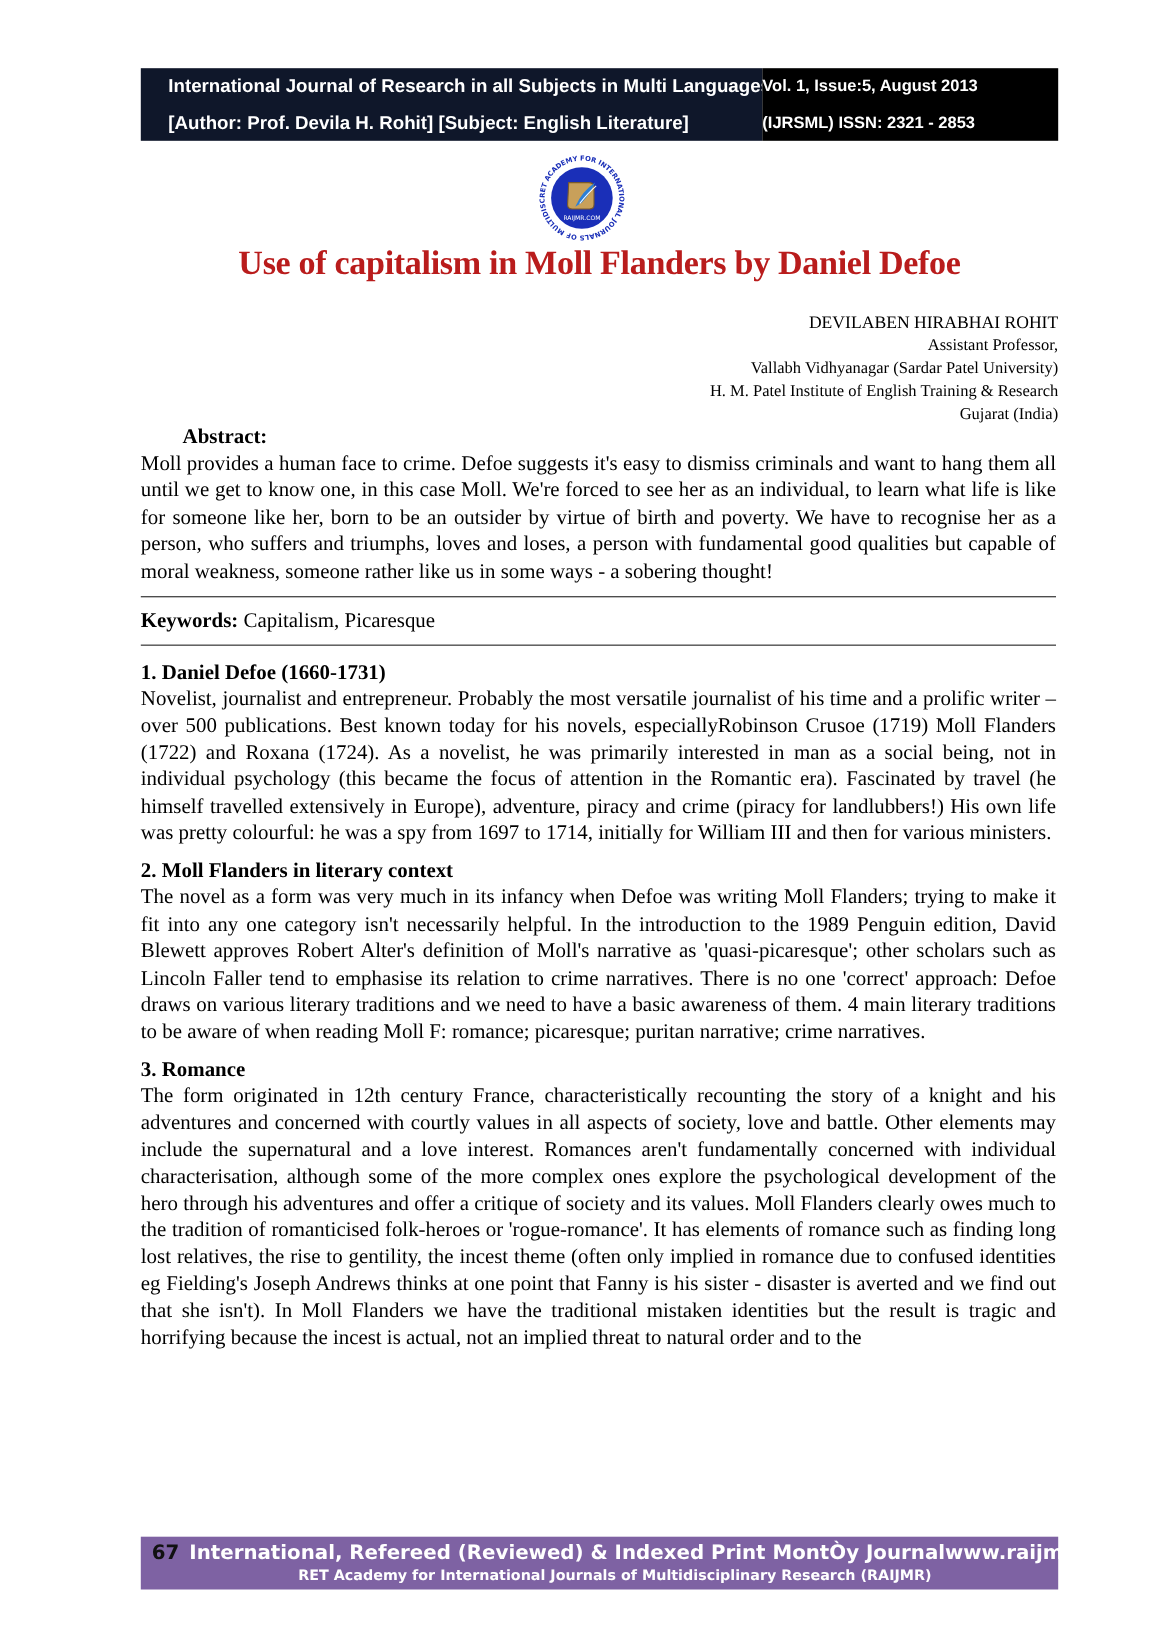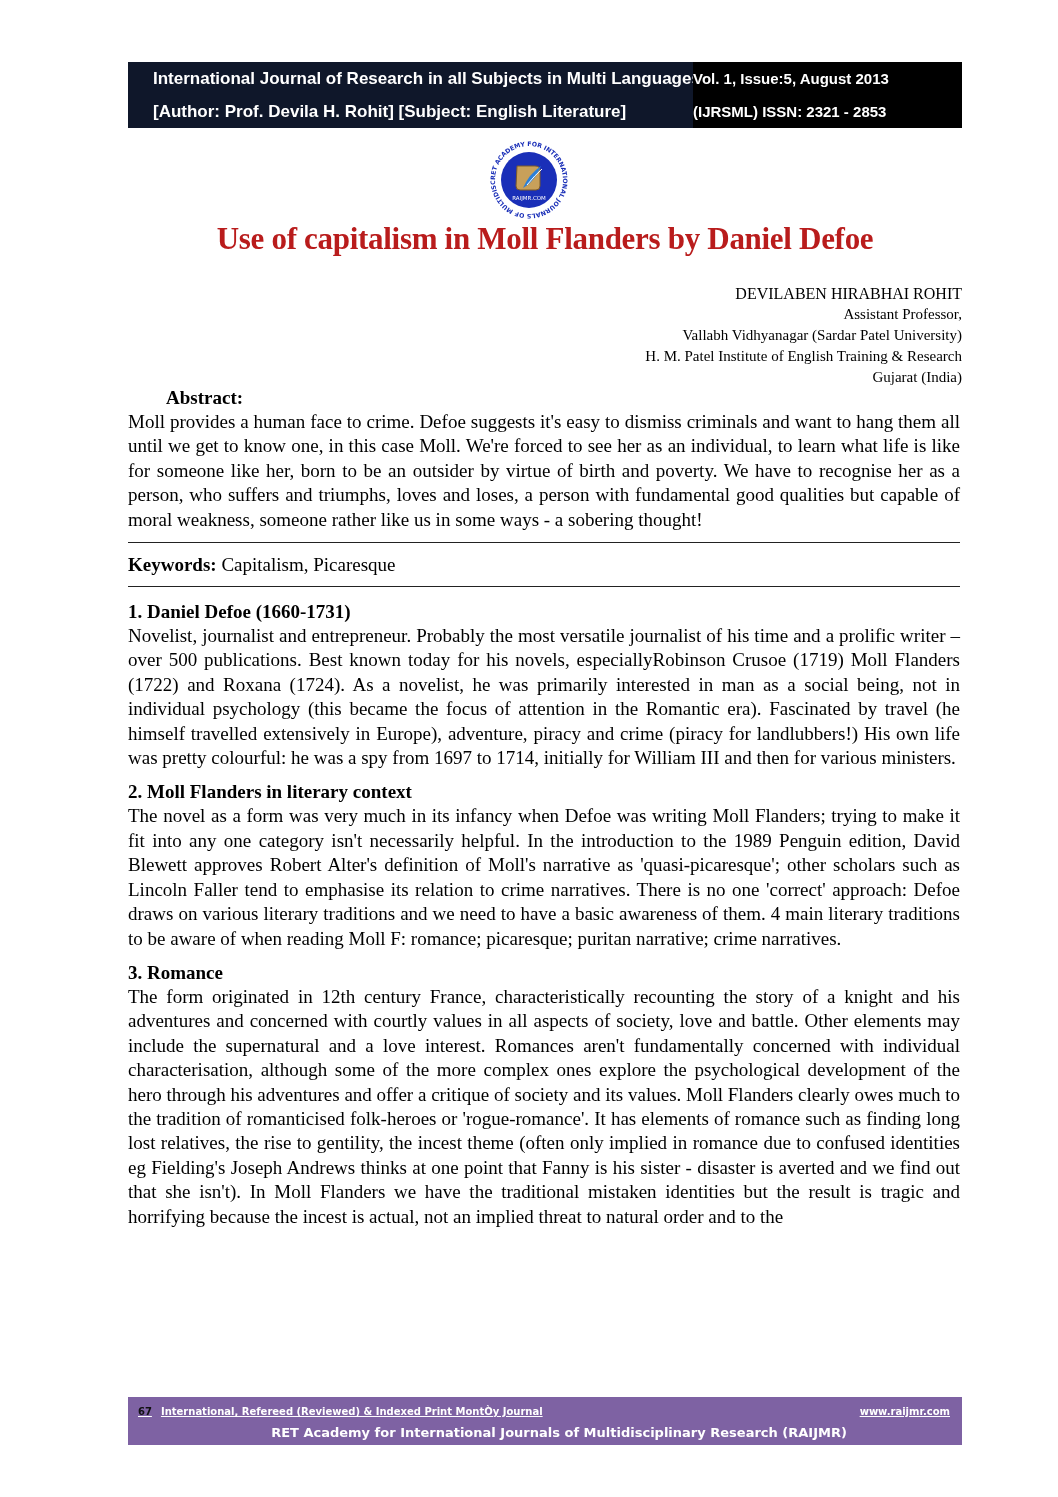--- a/index.html
+++ b/index.html
@@ -30,21 +30,21 @@
   p { margin: 0; text-align: justify; }
   .abs-head { font-weight: bold; font-size: 19px; line-height: 24px; margin-left: 38px; }
   .rule { border: 0; border-top: 1.5px solid #222; margin: 0; }
   .kw { line-height: 24px; padding: 10px 0 9px 0; font-size: 19px; }
   .kw b { font-weight: bold; }
   .sec { margin-top: 10px; }
   .sec1 { margin-top: 13px; }
 
   
   .ftr { position: absolute; left: 128px; top: 1397px; width: 834px; height: 48px; background: #7e62a3; font-family: "DejaVu Sans", sans-serif; font-weight: bold; color: #fff; }
-  .ftr-top { position: absolute; left: 10px; top: 4px; right: 12px; height: 22px; font-size: 10px; line-height: 22px; display: flex; justify-content: space-between; white-space: nowrap; text-decoration: underline; }
+  .ftr-top { position: absolute; left: 10px; top: 4px; right: 12px; height: 22px; font-size: 18px; line-height: 22px; display: flex; justify-content: space-between; white-space: nowrap; }
   .ftr-top .pg { color: #111; margin-right: 9px; }
   .ftr-bot { position: absolute; left: 0; right: 0; top: 26px; height: 20px; font-size: 13px; line-height: 20px; text-align: center; white-space: nowrap; }
   .ftr-bot span { position: relative; left: 14px; }
 </style>
 </head>
 <body>
 
 <div class="page">
 
   <div class="hdr">

